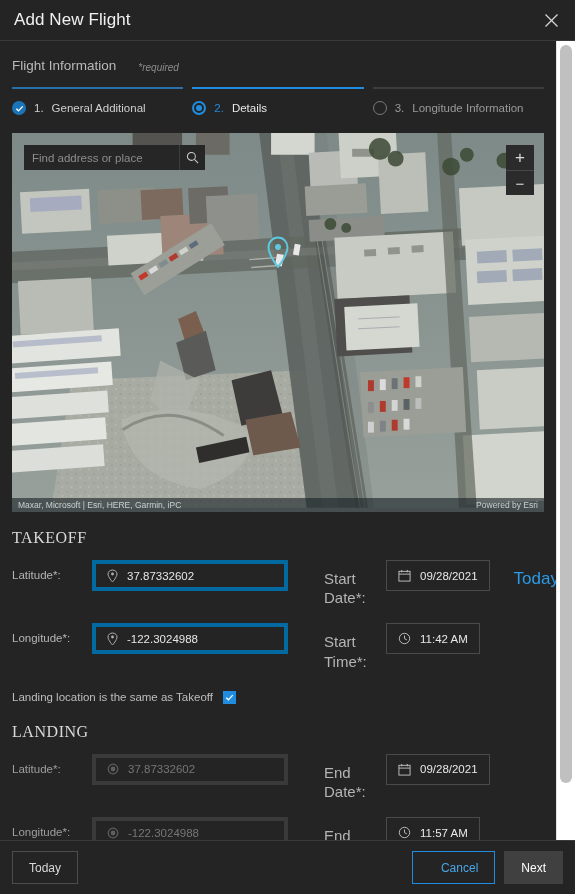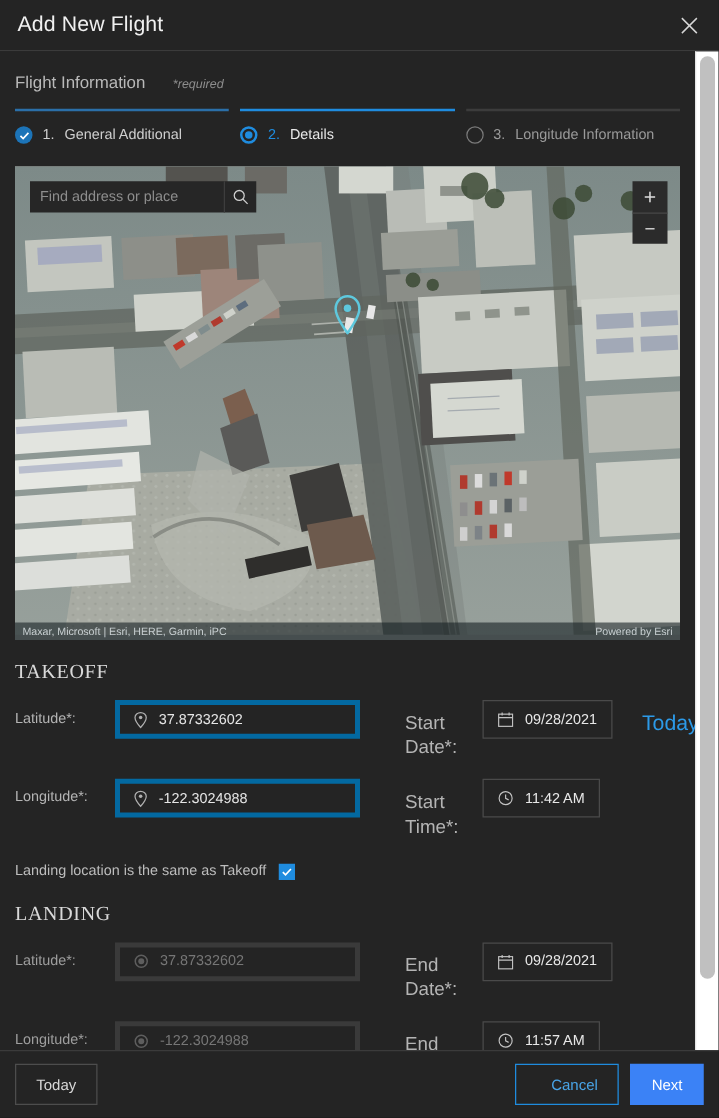--- a/index.html
+++ b/index.html
@@ -313,21 +313,21 @@
     font-size: 12px;
     font-family: "Liberation Sans", sans-serif;
     display: inline-flex;
     align-items: center;
     justify-content: center;
     cursor: pointer;
     border: 1px solid transparent;
   }
   .btn-back { border-color: #4d4d4d; background: #242424; color: #d8d8d8; }
   .btn-cancel { border-color: #1f8cdf; background: #242424; color: #49a5e8; min-width: 66px; padding-left: 28px; }
-  .btn-next { background: #3b82f6; color: #ffffff; min-width: 56px; }
+  .btn-next { background: #404040; color: #ffffff; min-width: 56px; }
   .spacer { flex: 1 1 auto; }
   .footer-right { display: flex; gap: 9px; }
 </style>
 </head>
 <body>
 
 <div class="dialog">
 
   <div class="dlg-header">
     <div class="dlg-title">Add New Flight</div>

